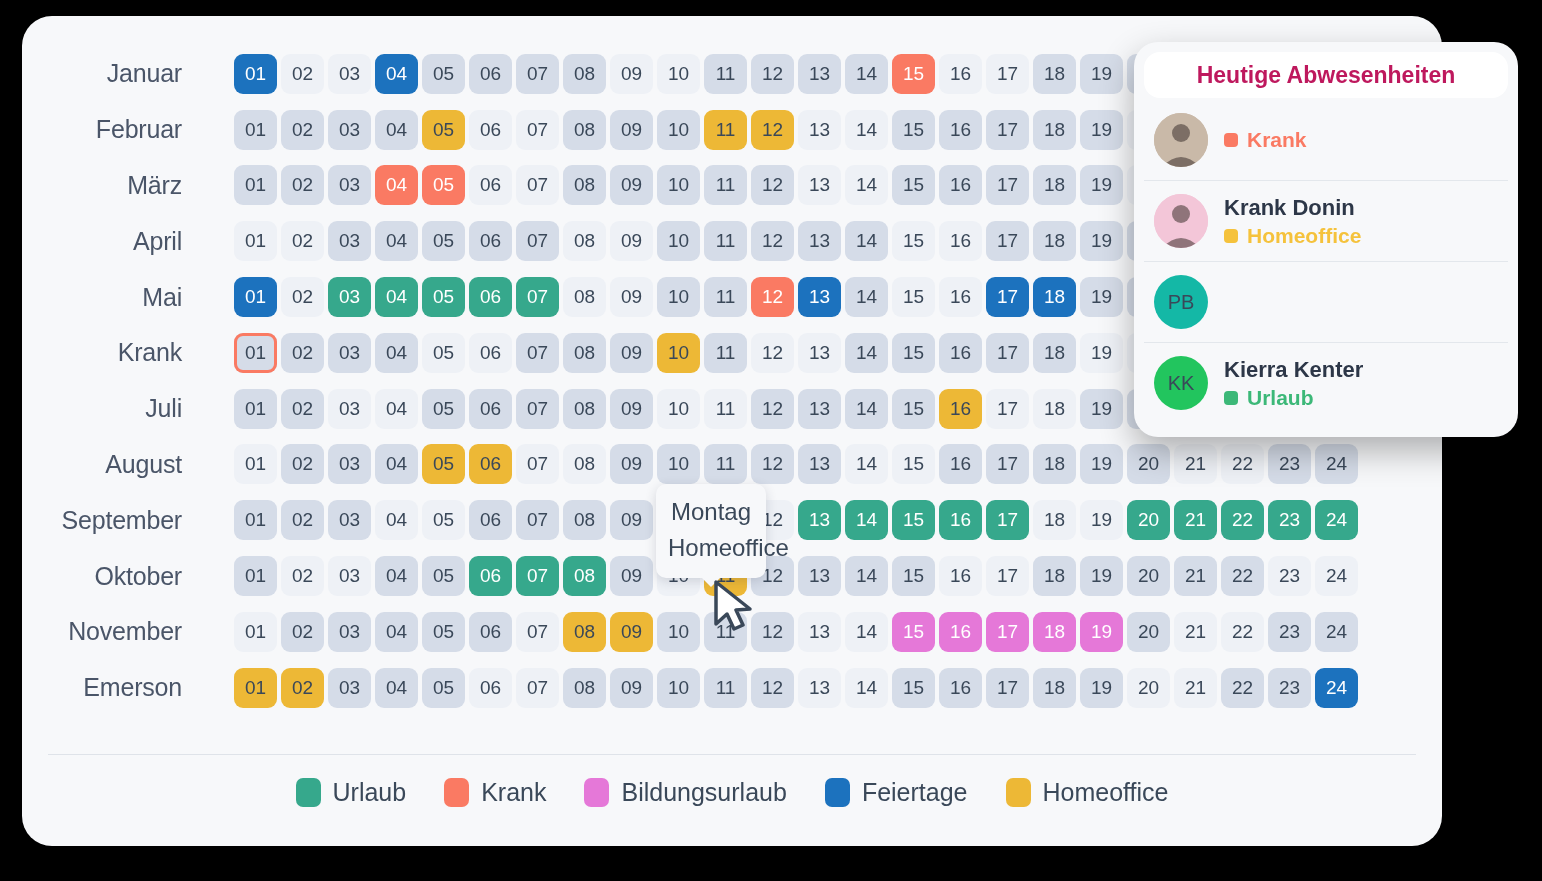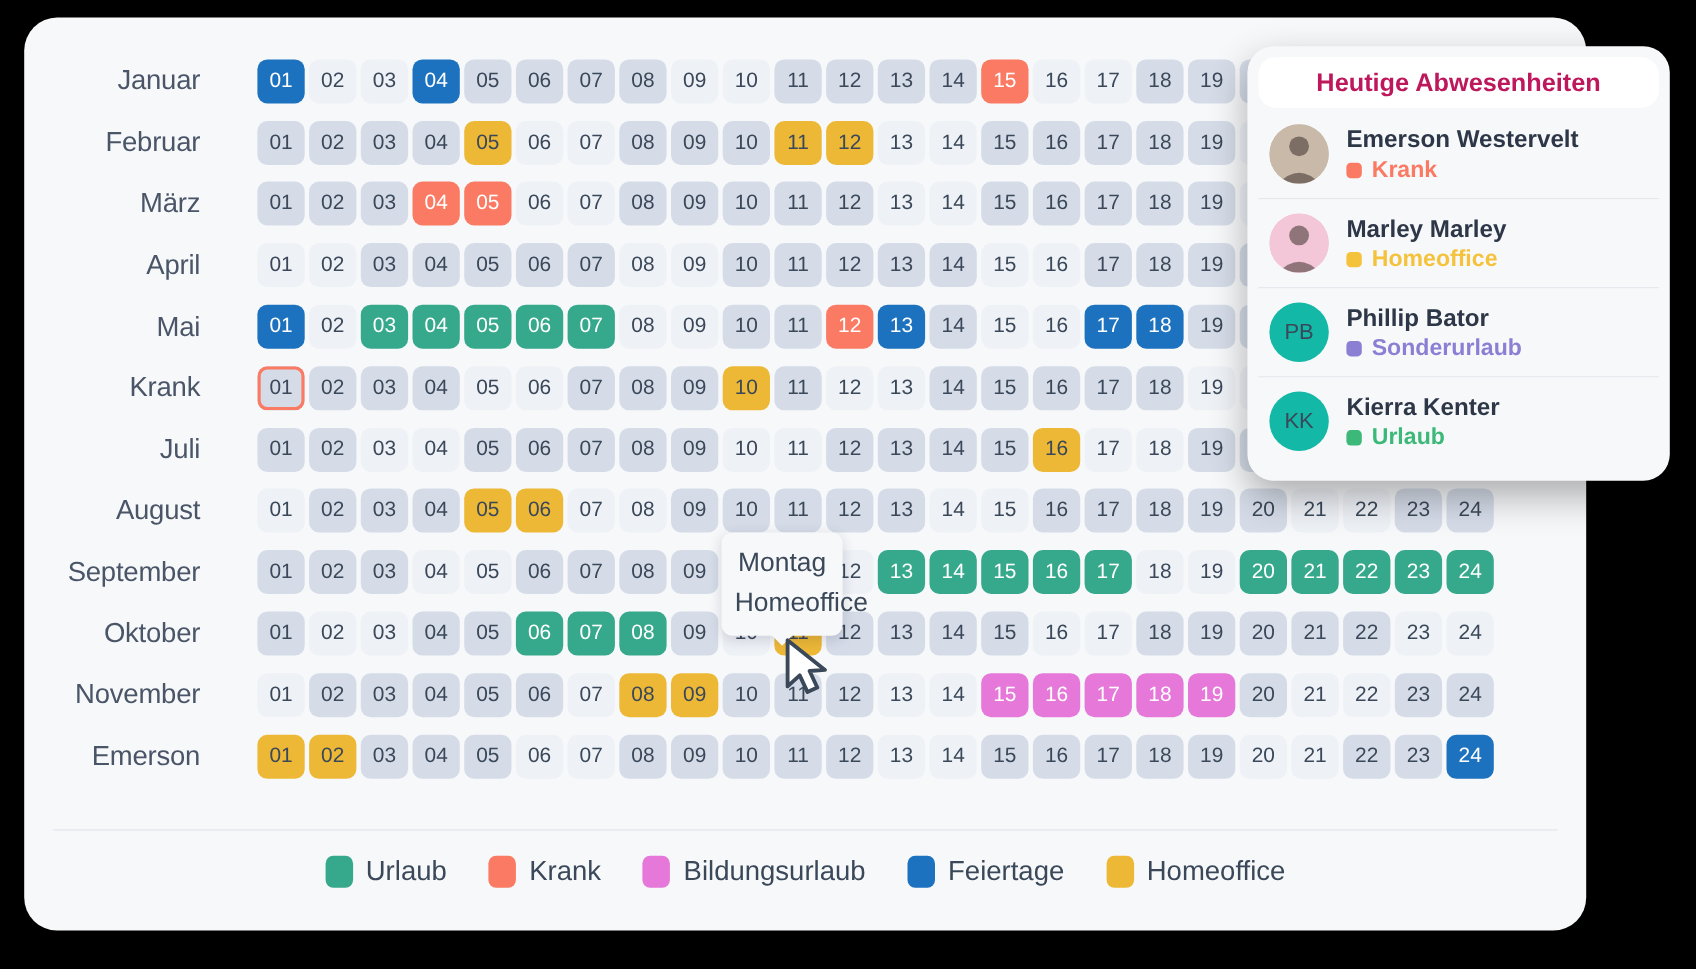--- a/index.html
+++ b/index.html
@@ -550,55 +550,47 @@
     <div id="absences">
         <div class="absence">
           <div class="avatar" style="background: rgb(201, 185, 168);">
             <svg width="54" height="54" viewBox="0 0 54 54">
               <rect width="54" height="54" fill="#C9B9A8"></rect>
               <circle cx="27" cy="20" r="9" fill="rgba(60,50,45,0.55)"></circle>
               <path d="M8 54 q19 -20 38 0 z" fill="rgba(60,50,45,0.55)"></path>
             </svg>
           </div>
           <div class="abs-info">
-            <div class="abs-name">Emerson Westervelt</div>
             <div class="abs-status">
               <span class="status-dot" style="background: rgb(250, 122, 99);"></span>
               <span class="status-text" style="color: rgb(250, 122, 99);">Krank</span>
             </div>
           </div>
         </div>
         <div class="absence">
           <div class="avatar" style="background: rgb(243, 198, 216);">
             <svg width="54" height="54" viewBox="0 0 54 54">
               <rect width="54" height="54" fill="#F3C6D8"></rect>
               <circle cx="27" cy="20" r="9" fill="rgba(60,50,45,0.55)"></circle>
               <path d="M8 54 q19 -20 38 0 z" fill="rgba(60,50,45,0.55)"></path>
             </svg>
           </div>
           <div class="abs-info">
-            <div class="abs-name">Marley Marley</div>
+            <div class="abs-name">Krank Donin</div>
             <div class="abs-status">
               <span class="status-dot" style="background: rgb(245, 194, 60);"></span>
               <span class="status-text" style="color: rgb(245, 194, 60);">Homeoffice</span>
             </div>
           </div>
         </div>
         <div class="absence">
           <div class="avatar" style="background: #14b8a6;">PB</div>
-          <div class="abs-info">
-            <div class="abs-name">Phillip Bator</div>
-            <div class="abs-status">
-              <span class="status-dot" style="background: rgb(139, 127, 212);"></span>
-              <span class="status-text" style="color: rgb(139, 127, 212);">Sonderurlaub</span>
-            </div>
-          </div>
         </div>
         <div class="absence">
-          <div class="avatar" style="background: #14b8a6;">KK</div>
+          <div class="avatar" style="background: #22c55e;">KK</div>
           <div class="abs-info">
             <div class="abs-name">Kierra Kenter</div>
             <div class="abs-status">
               <span class="status-dot" style="background: rgb(60, 184, 120);"></span>
               <span class="status-text" style="color: rgb(60, 184, 120);">Urlaub</span>
             </div>
           </div>
         </div>
       </div>
   </div>

